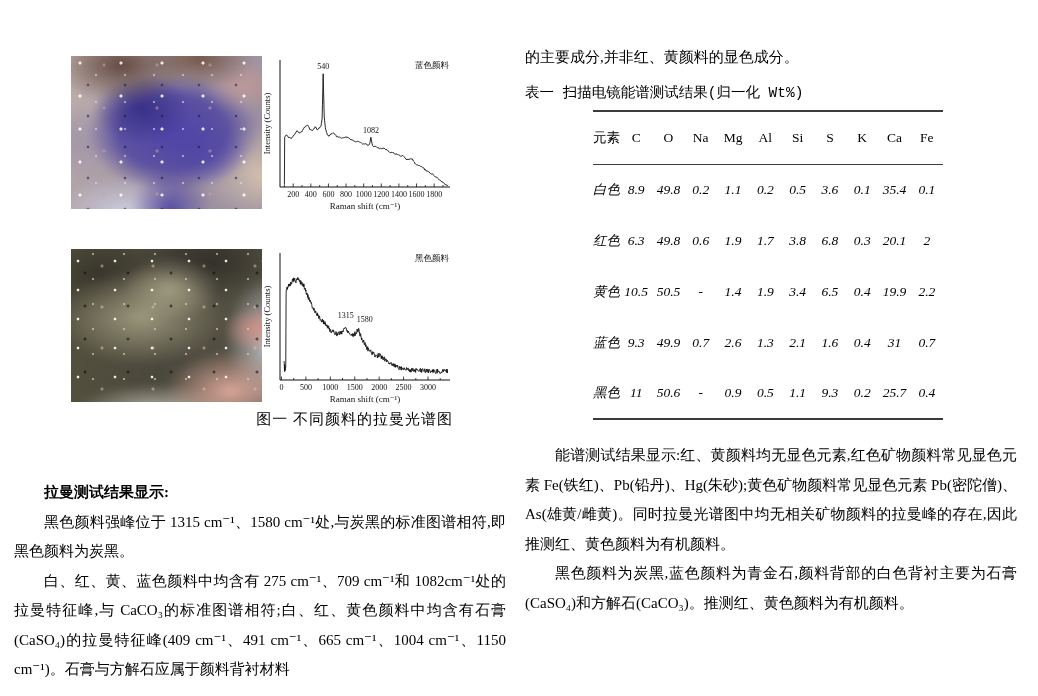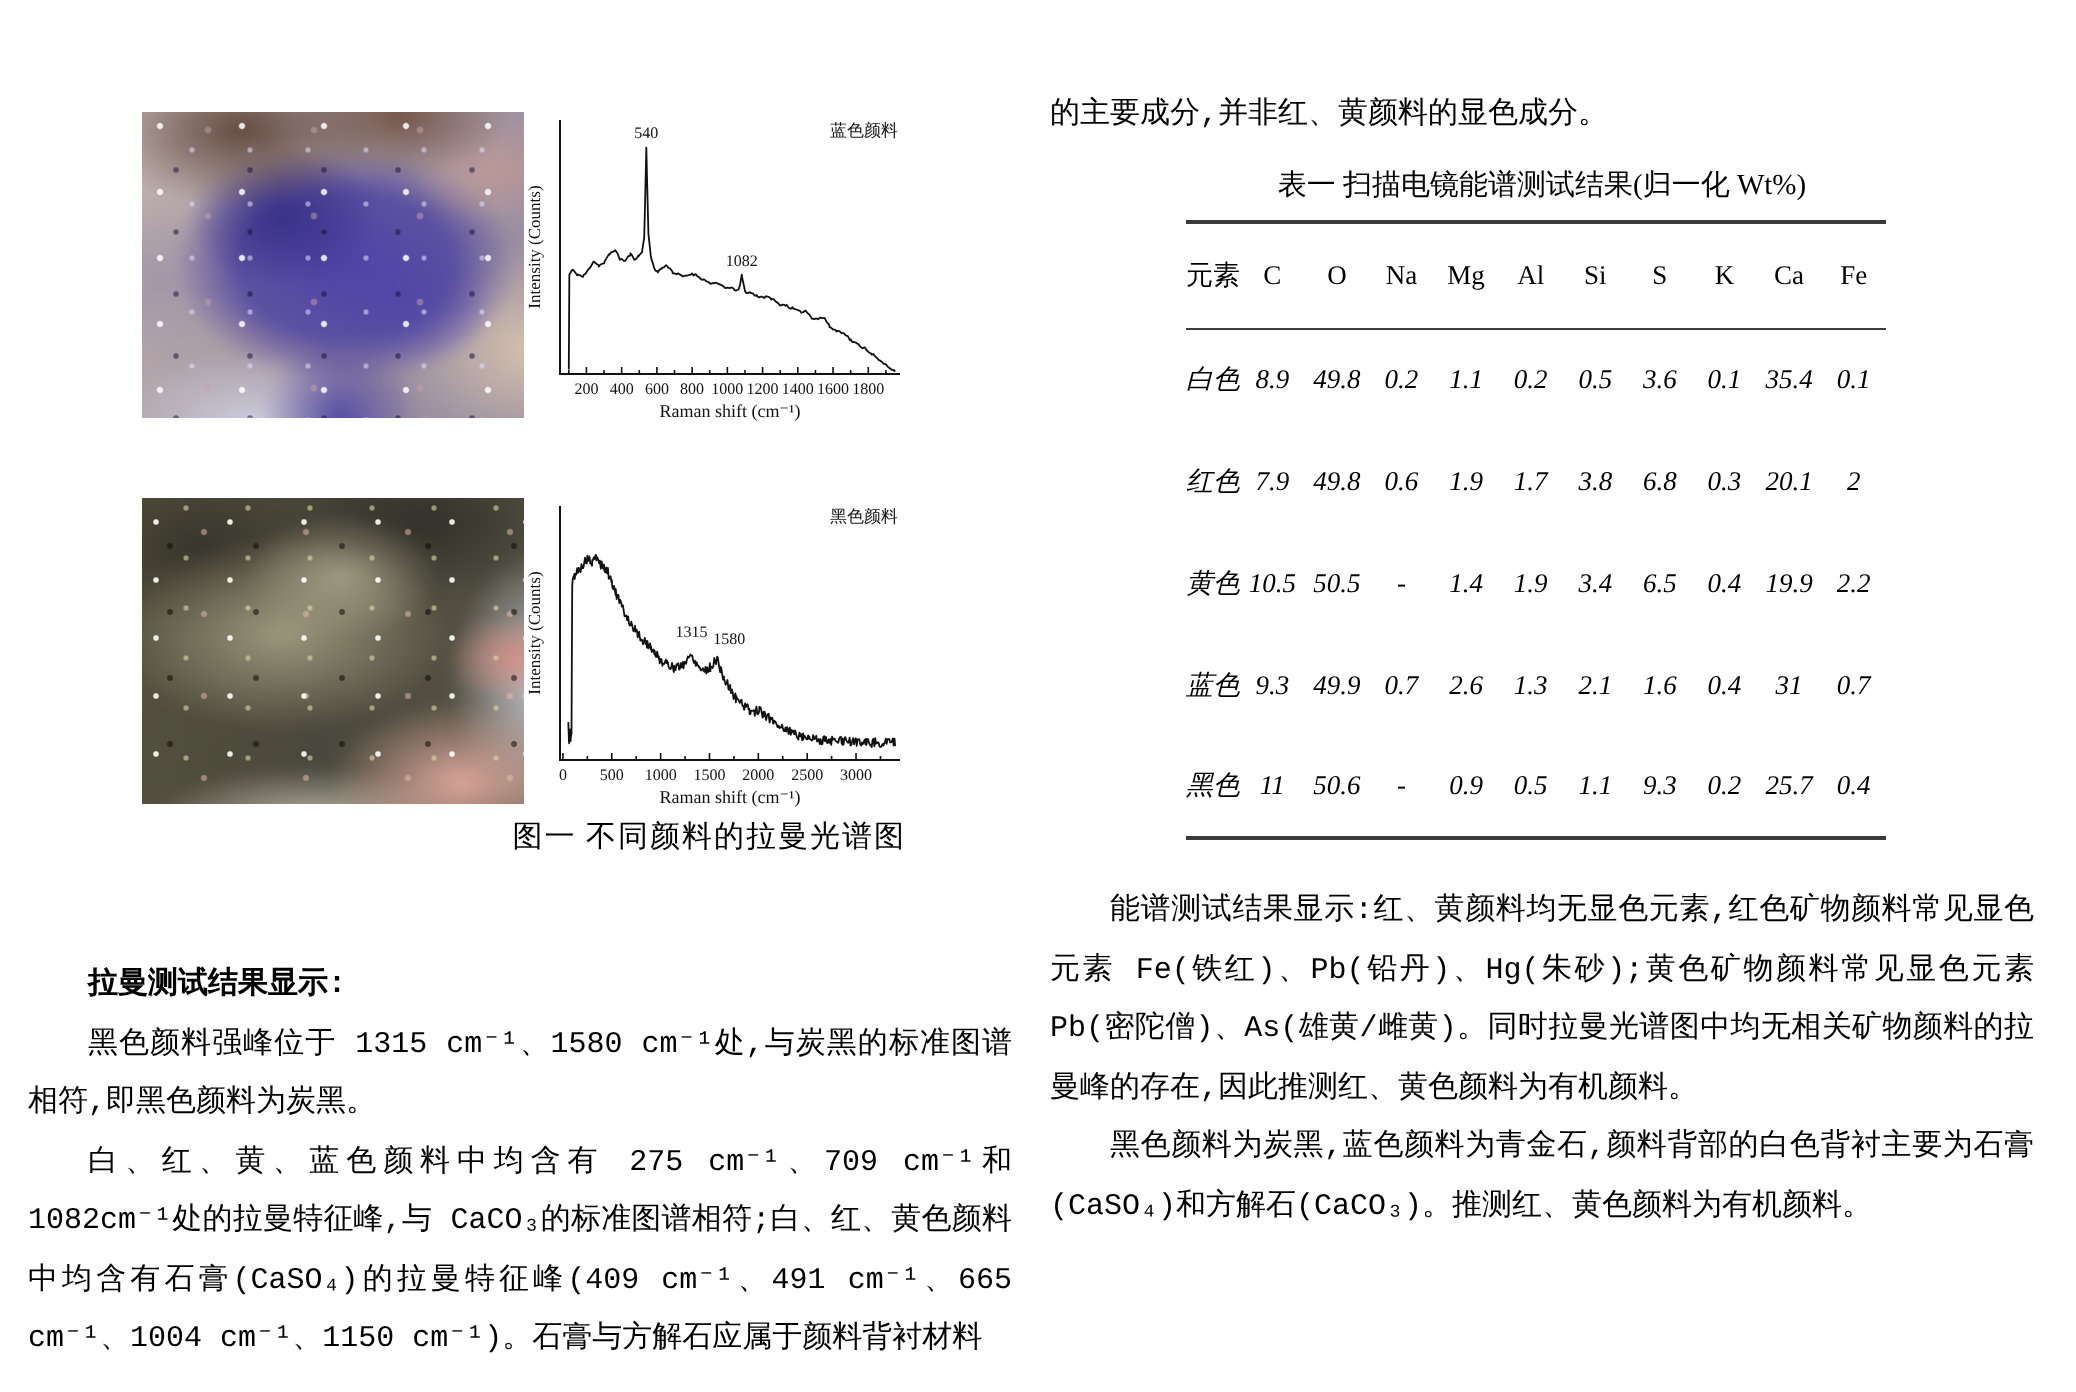--- a/index.html
+++ b/index.html
@@ -56,30 +56,30 @@
   #micrograph-black{left:71px;top:249px;}
   .chart{position:absolute;width:190px;height:162px;}
   #chart-blue{left:263px;top:52px;}
   #chart-black{left:263px;top:245px;}
   .chart text{font-family:"Liberation Serif","DejaVu Serif",serif;fill:#111;}
   .figure-caption{position:absolute;left:71px;top:408px;width:382px;text-align:right;
                   font-size:15px;line-height:22px;letter-spacing:1px;}
 
   
   .text-block{position:absolute;width:492px;font-size:15px;line-height:29.5px;text-align:justify;}
-  .text-block p{margin:0;text-indent:2em;font-family:Liberation Mono, monospace;}
+  .text-block p{margin:0;text-indent:2em;}
   .text-block p.noindent{text-indent:0;}
   .text-block p.bold{font-weight:bold;margin-top:41px;}
   #left-text{left:14px;top:437px;}
   #right-top-text{left:525px;top:43px;}
   #right-bottom-text{left:525px;top:441px;}
 
   
-  .table-title{position:absolute;left:525px;top:81px;width:492px;text-align:center;
-               font-size:14.5px;line-height:24px;}
+  .table-title{position:absolute;left:525px;top:81px;width:492px;text-align:left;
+               font-size:14.5px;line-height:24px;font-family:Liberation Mono, monospace;}
   table.eds{position:absolute;left:593px;top:110px;width:350px;table-layout:fixed;
             border-collapse:collapse;border-top:2px solid #3c3c3c;border-bottom:2px solid #3c3c3c;
             font-size:13.5px;}
   table.eds thead tr{height:53px;border-bottom:1.5px solid #3c3c3c;}
   table.eds tbody tr{height:51px;font-style:italic;}
   table.eds th,table.eds td{font-weight:normal;text-align:center;vertical-align:middle;
             padding:0;line-height:16px;}
   table.eds .lbl{width:27px;word-break:break-all;margin-left:31px;}
 </style>
 </head>
@@ -203,21 +203,21 @@
           <td>1.1</td>
           <td>0.2</td>
           <td>0.5</td>
           <td>3.6</td>
           <td>0.1</td>
           <td>35.4</td>
           <td>0.1</td>
         </tr>
         <tr>
           <th class="lbl">红色</th>
-          <td>7.9</td>
+          <td>6.3</td>
           <td>49.8</td>
           <td>0.6</td>
           <td>1.9</td>
           <td>1.7</td>
           <td>3.8</td>
           <td>6.8</td>
           <td>0.3</td>
           <td>20.1</td>
           <td>2</td>
         </tr>

